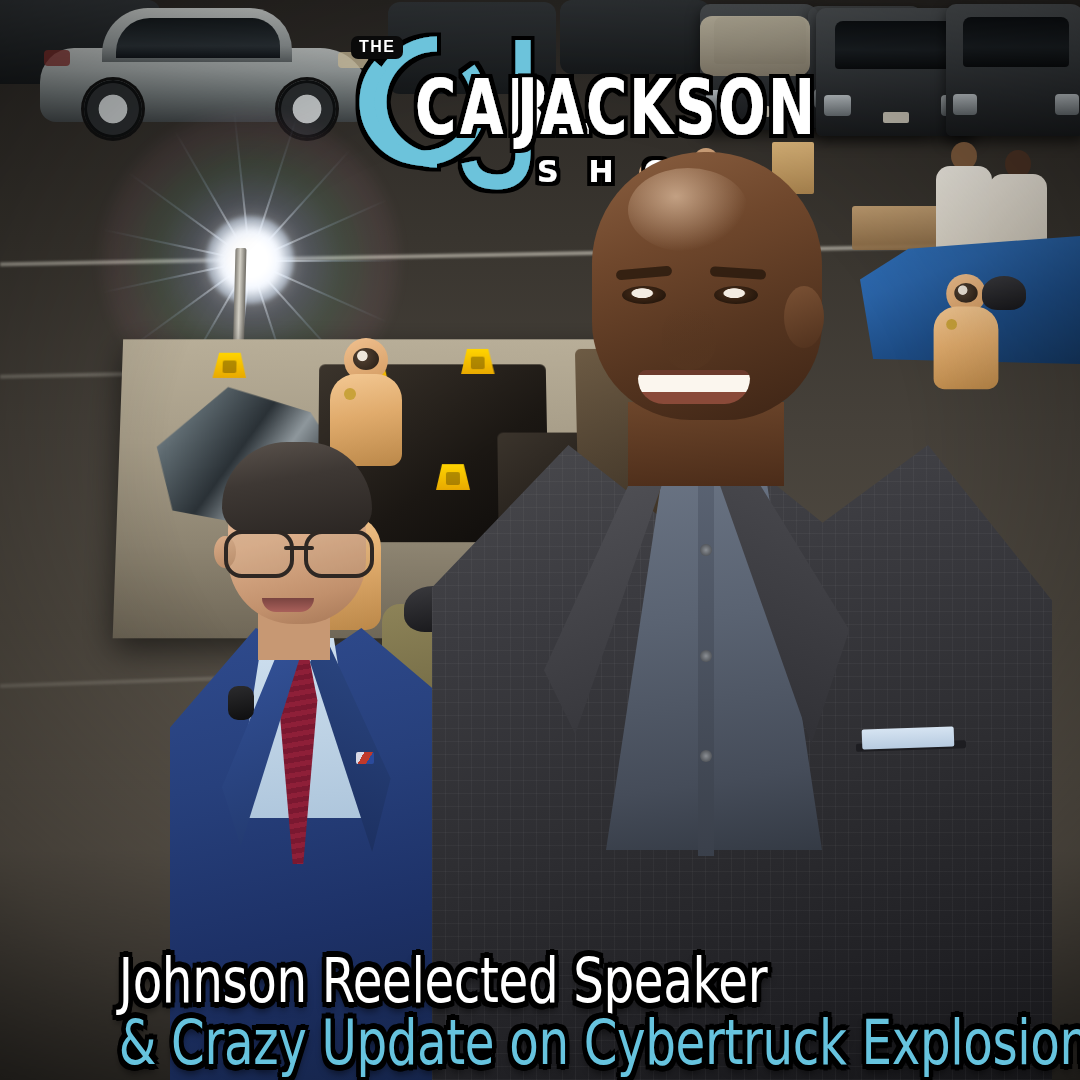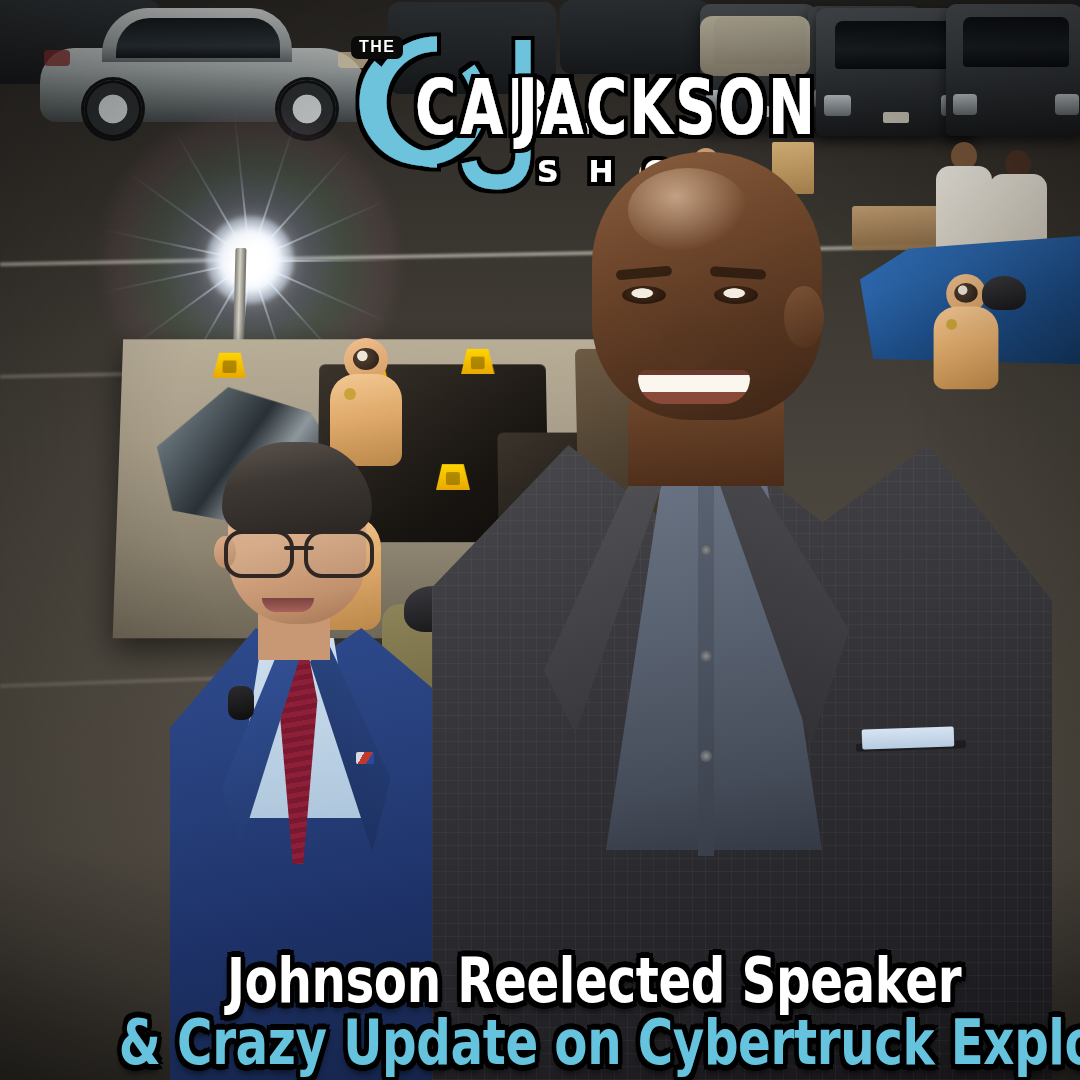--- a/index.html
+++ b/index.html
@@ -256,23 +256,23 @@
   .carl .clapL{position:absolute;left:112px;top:292px;width:120px;height:290px;
     background:linear-gradient(160deg,#55555a,#35353a);clip-path:polygon(86% 0,100% 12%,26% 100%,0 78%);}
   .carl .clapR{position:absolute;left:284px;top:292px;width:136px;height:300px;
     background:linear-gradient(200deg,#4d4d52,#2e2e33);clip-path:polygon(14% 0,98% 62%,70% 100%,0 10%);}
   .carl .cpocketsq{position:absolute;left:430px;top:576px;width:92px;height:20px;border-radius:2px;
     background:linear-gradient(180deg,#d6e4f2,#b7cbe0);transform:rotate(-2deg);}
   .carl .cpocket{position:absolute;left:424px;top:590px;width:110px;height:8px;background:#1d1d21;border-radius:2px;transform:rotate(-2deg);}
 
   
   .title{
-    position:absolute;left:0;right:0;bottom:6px;text-align:right;
+    position:absolute;left:0;right:0;bottom:6px;text-align:left;
     font-family:"DejaVu Sans", sans-serif;
-    font-weight:bold;
+    font-weight:normal;
     line-height:.98;
     pointer-events:auto;
   }
   .tline{
     display:block;margin:0;padding:0;white-space:nowrap;
     transform:scaleX(.78);
   }
   .tline1{
     font-size:62px;color:#ffffff;letter-spacing:-.5px;
     text-shadow:

